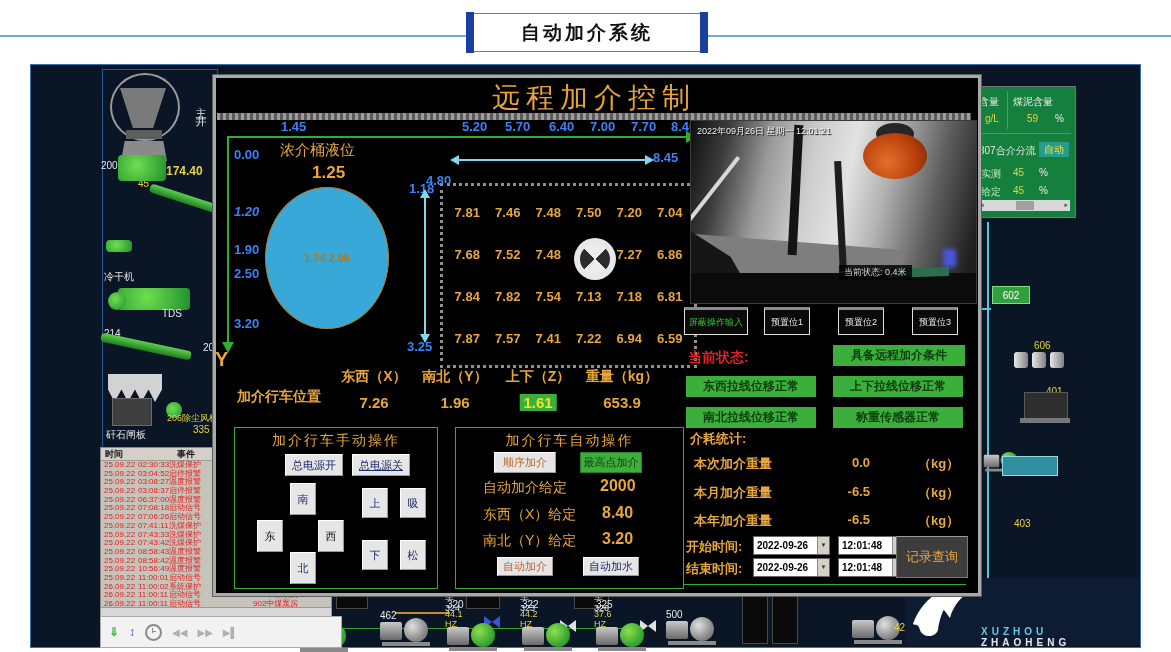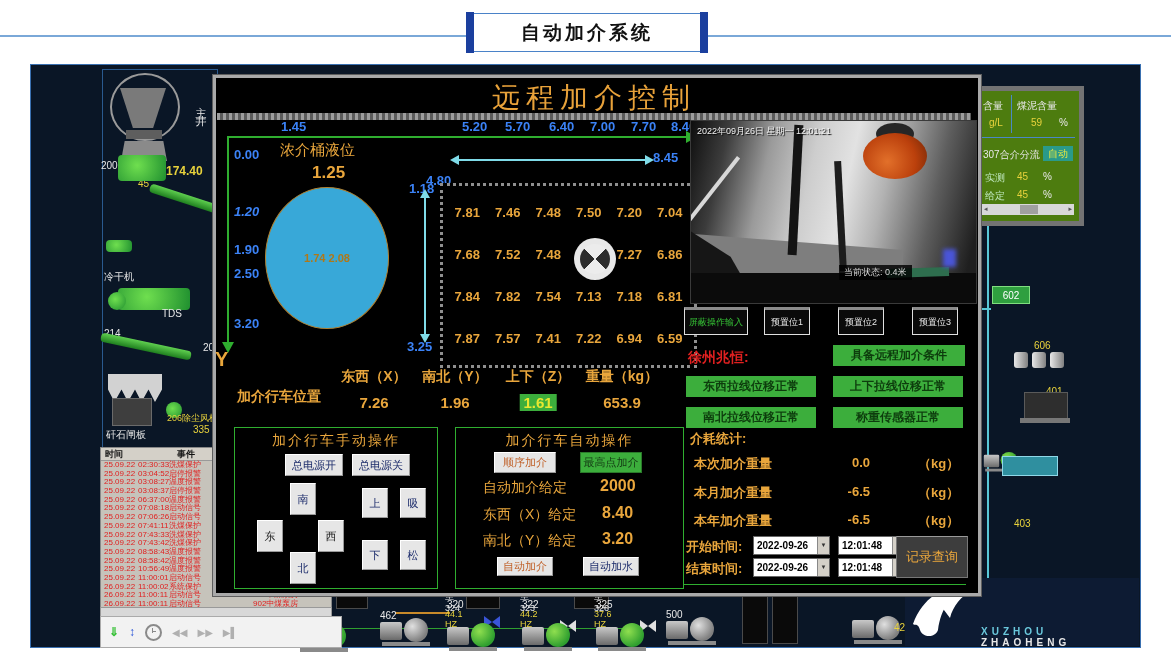--- a/index.html
+++ b/index.html
@@ -105,21 +105,21 @@
   .pg{position:absolute;z-index:4;font-size:9px;}
   .pg .t1{position:absolute;left:0;top:0;color:#e8e8e8;}
   .pg .t2{position:absolute;left:2px;top:9px;color:#e8e8e8;font-size:10px;}
   .pg .t3{position:absolute;left:0;top:19px;color:#e8d23c;}
   .bowtie{position:absolute;width:0;height:0;border-top:6px solid transparent;border-bottom:6px solid transparent;z-index:4;}
   .bowtie.l{border-left:8px solid #e0e0e0;} .bowtie.r{border-right:8px solid #e0e0e0;}
   .bowtie.bl{border-left:8px solid #3a55d8;} .bowtie.br{border-right:8px solid #3a55d8;}
   .blackbox{position:absolute;background:#0a0a0a;border:1px solid #4a4a4a;z-index:4;}
   .pipe{position:absolute;z-index:3;}
   
-  .rpanel{left:974px;top:86px;width:100px;height:130px;border:5px solid #737373;z-index:6;background:#4d7c0f;font-size:10px;}
+  .rpanel{left:974px;top:86px;width:100px;height:130px;border:1px solid #737373;z-index:6;background:#15803d;font-size:10px;}
   .rpanel .vdiv{position:absolute;left:32px;top:4px;width:1px;height:38px;background:#4a88c8;}
   .rpanel .hdiv{position:absolute;left:2px;top:46px;width:94px;height:1px;background:#4a88c8;}
   .modebadge{position:absolute;left:64px;top:55px;width:30px;height:15px;background:#2a9a8a;color:#e8e840;
     display:flex;align-items:center;justify-content:center;font-size:10px;}
   .rscroll{position:absolute;left:3px;top:113px;width:92px;height:11px;background:#d8d8d8;font-size:7px;color:#555;}
   .rscroll .thumb{position:absolute;left:38px;top:1px;width:18px;height:9px;background:#a0a0a0;}
   
   .hopcircle{left:110px;top:73px;width:66px;height:64px;border:2px solid #9a9a9a;border-radius:50%;z-index:2;}
   .funnel{left:120px;top:88px;width:46px;height:40px;background:#7a7a7a;clip-path:polygon(0 0,100% 0,72% 100%,28% 100%);z-index:2;}
   .stack1{left:126px;top:130px;width:36px;height:9px;background:#5e5e5e;z-index:2;}
@@ -512,21 +512,21 @@
   </div>
   <div class="poscol" style="left:622px;top:368px;">
     <div class="poshead">重量（kg）</div>
     <div class="posval">653.9</div>
   </div>
 
   <div class="abs panelbox" style="left:234px;top:427px;width:202px;height:160px;">
     <div class="pnl-title">加介行车手动操作</div>
   </div>
   <div class="btn nv" style="left:285px;top:454px;width:56px;height:20px;">总电源开</div>
-  <div class="btn nv" style="left:352px;top:454px;width:56px;height:20px;">总电源关</div>
+  <div class="btn nv" style="left:352px;top:454px;width:56px;height:20px;text-decoration:underline;">总电源关</div>
   <div class="btn nv" style="left:290px;top:483px;width:24px;height:30px;">南</div>
   <div class="btn bk" style="left:257px;top:520px;width:24px;height:30px;">东</div>
   <div class="btn bk" style="left:318px;top:520px;width:24px;height:30px;">西</div>
   <div class="btn nv" style="left:290px;top:552px;width:24px;height:30px;">北</div>
   <div class="btn nv" style="left:362px;top:488px;width:24px;height:28px;">上</div>
   <div class="btn nv" style="left:400px;top:488px;width:24px;height:28px;">吸</div>
   <div class="btn nv" style="left:362px;top:540px;width:24px;height:28px;">下</div>
   <div class="btn nv" style="left:400px;top:540px;width:24px;height:28px;">松</div>
 
   <div class="abs panelbox" style="left:455px;top:427px;width:227px;height:160px;">
@@ -558,21 +558,21 @@
         <span class="body"></span>
       </div>
     <div class="camstamp">2022年09月26日 星期一 12:01:21</div>
     <div class="camlabel">当前状态: 0.4米</div>
   </div>
   <div class="cambtn gt" style="left:684px;width:62px;">屏蔽操作输入</div>
   <div class="cambtn wt" style="left:764px;width:44px;">预置位1</div>
   <div class="cambtn wt" style="left:838px;width:44px;">预置位2</div>
   <div class="cambtn wt" style="left:912px;width:44px;">预置位3</div>
 
-  <div class="abs z22 rt" style="left:688px;top:349px;font-size:14px;font-weight:bold;">徐州兆恒:</div>
+  <div class="abs z22 rt" style="left:688px;top:349px;font-size:14px;font-weight:bold;">当前状态:</div>
   <div class="badge" style="left:833px;top:345px;width:132px;height:21px;">具备远程加介条件</div>
   <div class="badge" style="left:686px;top:376px;width:130px;height:21px;">东西拉线位移正常</div>
   <div class="badge" style="left:833px;top:376px;width:130px;height:21px;">上下拉线位移正常</div>
   <div class="badge" style="left:686px;top:407px;width:130px;height:21px;">南北拉线位移正常</div>
   <div class="badge" style="left:833px;top:407px;width:130px;height:21px;">称重传感器正常</div>
 
   <div class="statrow" style="left:690px;top:430px;">介耗统计:</div>
   <div class="statrow" style="left:694px;top:455px;">本次加介重量</div>
   <div class="statrow" style="left:800px;top:455px;width:70px;text-align:right;">0.0</div>
   <div class="statrow" style="left:918px;top:455px;">（kg）</div>

